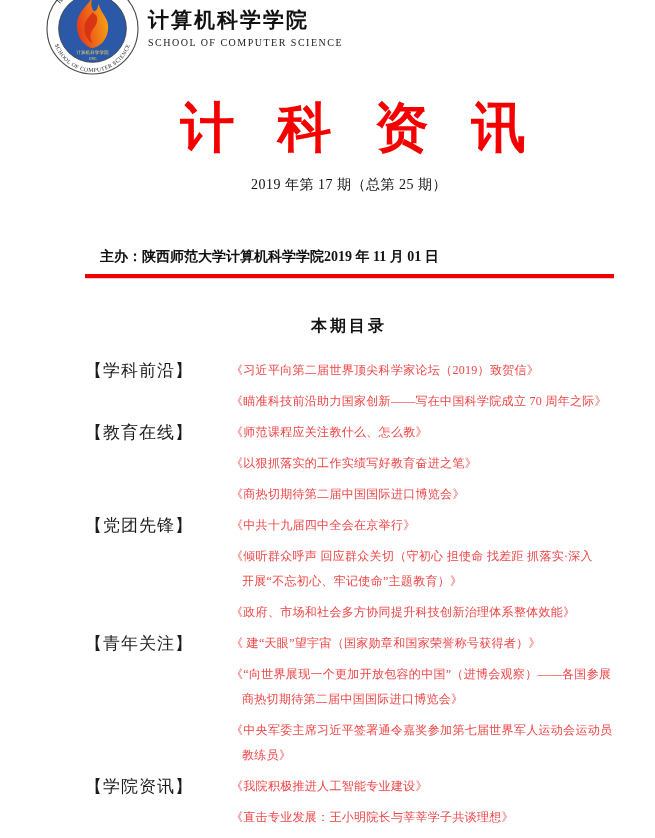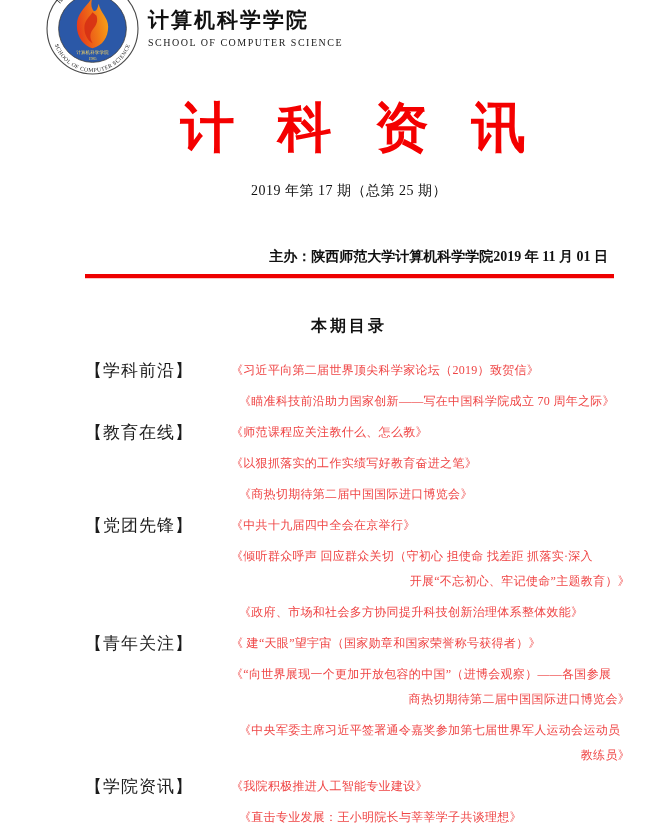--- a/index.html
+++ b/index.html
@@ -20,49 +20,49 @@
     color:#1a1a1a;margin-top:4px;
   }
   
   .nl-title{
     position:absolute;top:94px;left:96px;width:528px;text-align:center;
     font-family:"Liberation Sans",sans-serif;font-weight:bold;
     font-size:54px;line-height:66px;letter-spacing:14px;color:#f40000;
     white-space:nowrap;
   }
   .issue{
-    position:absolute;top:182px;left:85px;width:528px;text-align:center;
+    position:absolute;top:176px;left:85px;width:528px;text-align:center;
     font-size:14px;color:#111;letter-spacing:0.5px;
   }
   .pubrow{
     position:absolute;top:246px;left:100px;width:508px;height:22px;
-    display:flex;justify-content:flex-end;align-items:center;
+    display:flex;justify-content:flex-start;align-items:center;
     font-size:14px;font-weight:bold;color:#111;
   }
   .redline{
     position:absolute;top:274px;left:85px;width:529px;height:4px;
     background:#ee0000;border-bottom:1px solid #ffc4c4;
   }
   
   .toc-heading{
     position:absolute;top:316px;left:85px;width:528px;margin:0;text-align:center;
     font-family:"Liberation Sans",sans-serif;font-weight:bold;
     font-size:16px;letter-spacing:3px;color:#111;
   }
   .toc{position:absolute;top:358px;left:85px;width:545px;}
   .toc-section{display:flex;align-items:flex-start;margin-bottom:6px;gap:38px;}
   .toc-label{
     flex:0 0 98px;font-size:17px;letter-spacing:1px;line-height:25px;
     color:#1c1c1c;white-space:nowrap;
   }
   .toc-body{flex:1;}
   .toc-item{margin-bottom:6px;}
-  .toc-item:last-child{margin-bottom:0;margin-left:8px;}
+  .toc-item:last-child{margin-bottom:0;}
   .toc-line{font-size:12px;line-height:25px;color:#ef4444;white-space:nowrap;letter-spacing:0.3px;}
-  .toc-line.cont{padding-left:11px;text-align:right;}
+  .toc-line.cont{padding-left:11px;}
 </style>
 </head>
 <body>
 
 <div class="page">
 
   <div class="hdr">
     <svg class="logo" viewBox="0 0 92 92" xmlns="http://www.w3.org/2000/svg">
       <defs>
         <linearGradient id="flameGrad" x1="0" y1="0.6" x2="1" y2="0.3">

